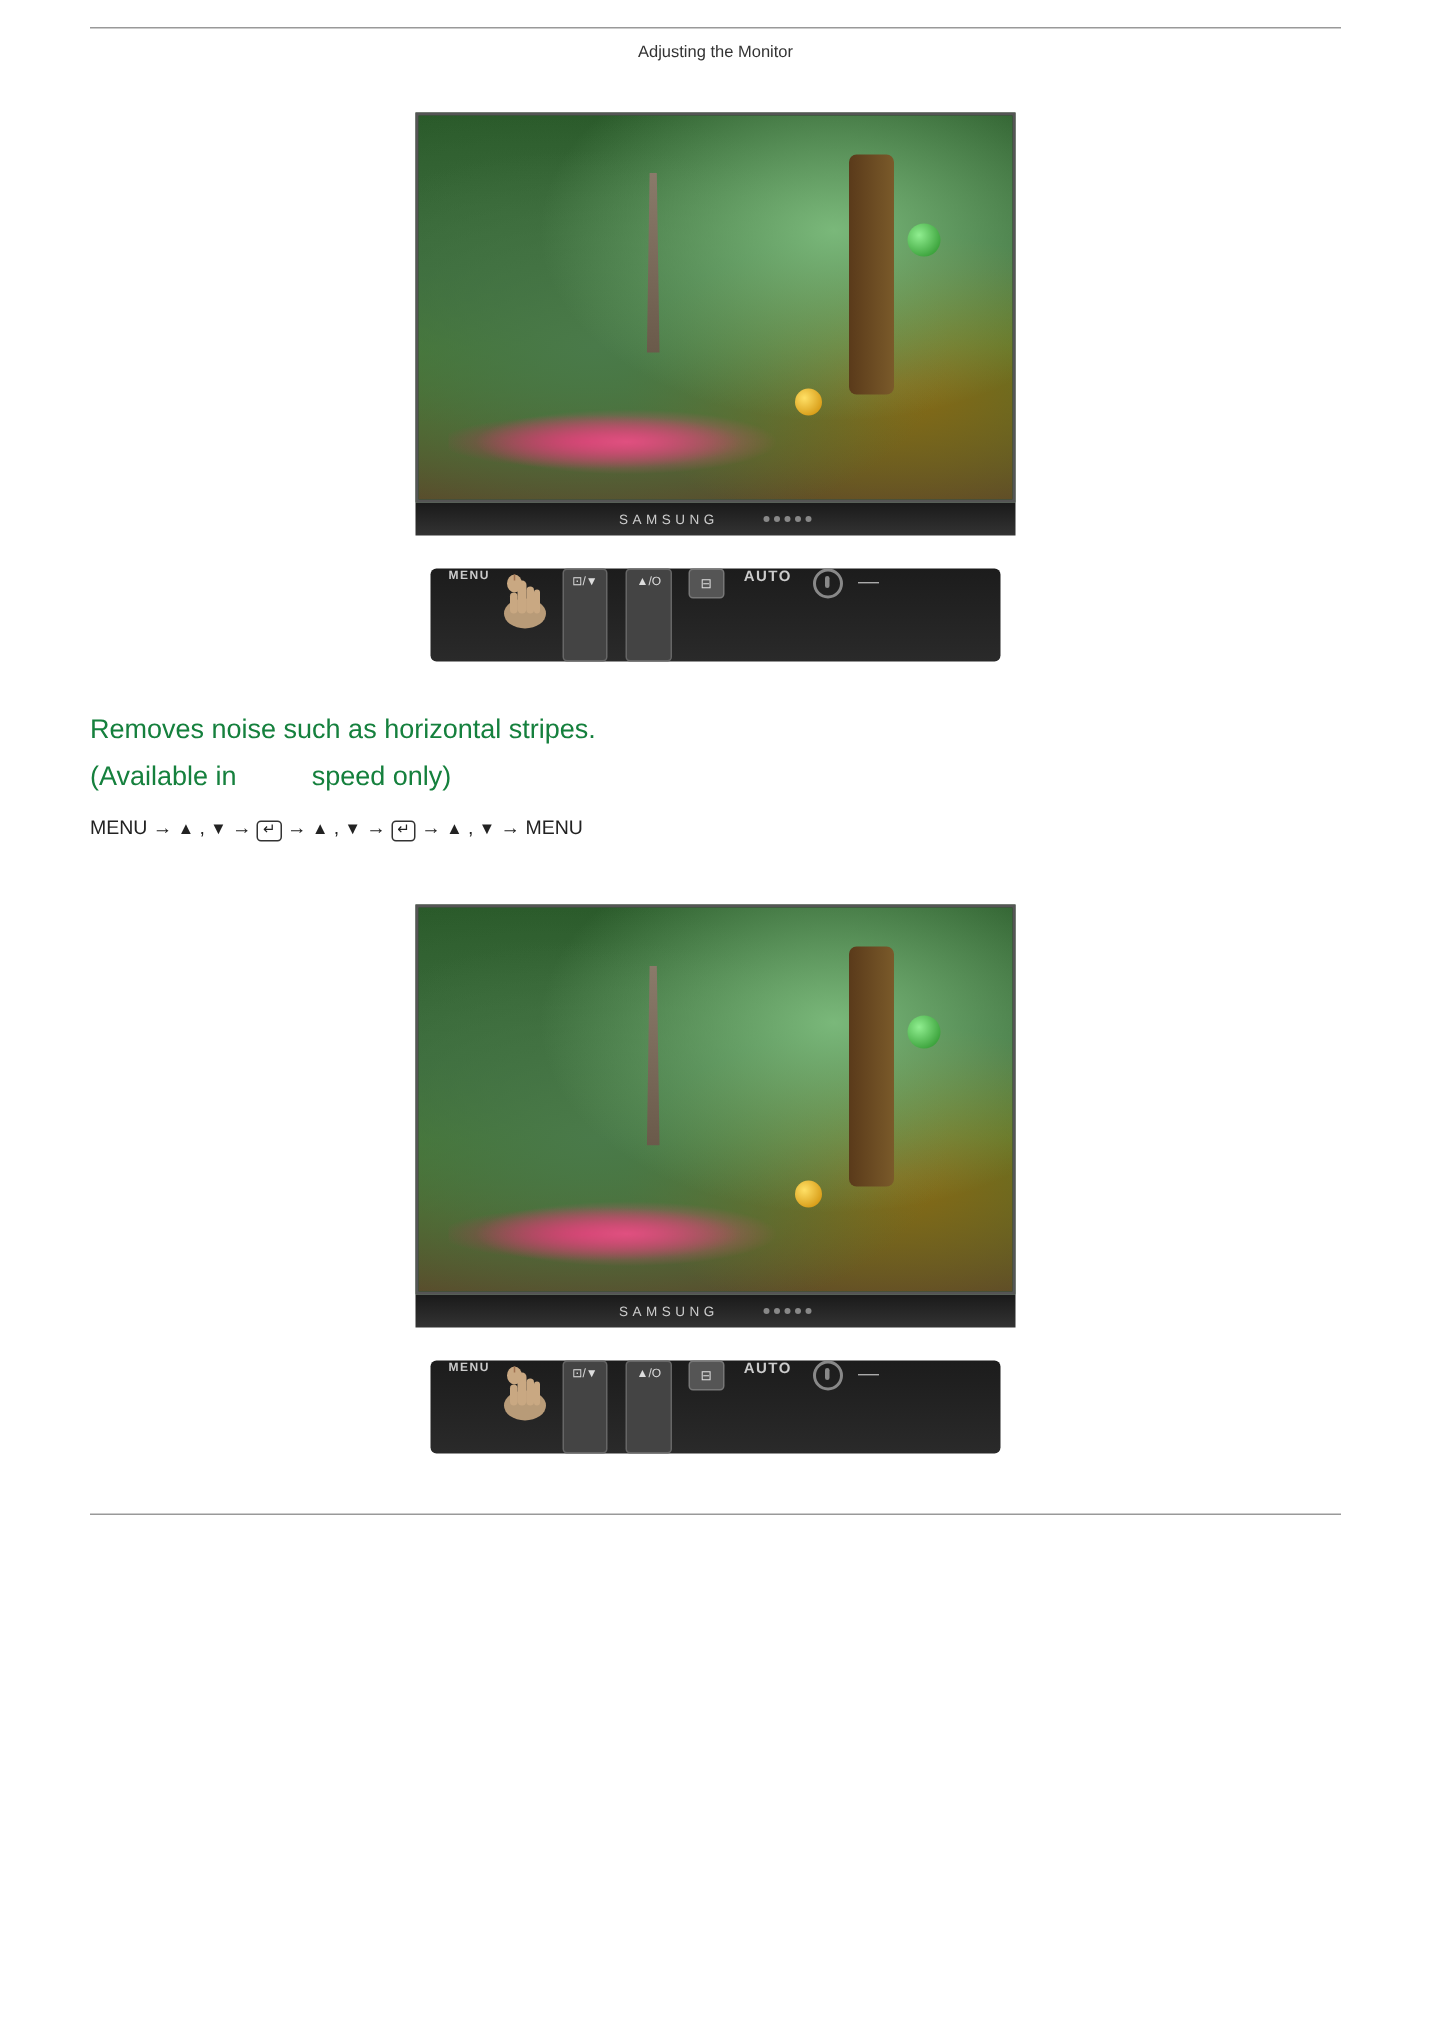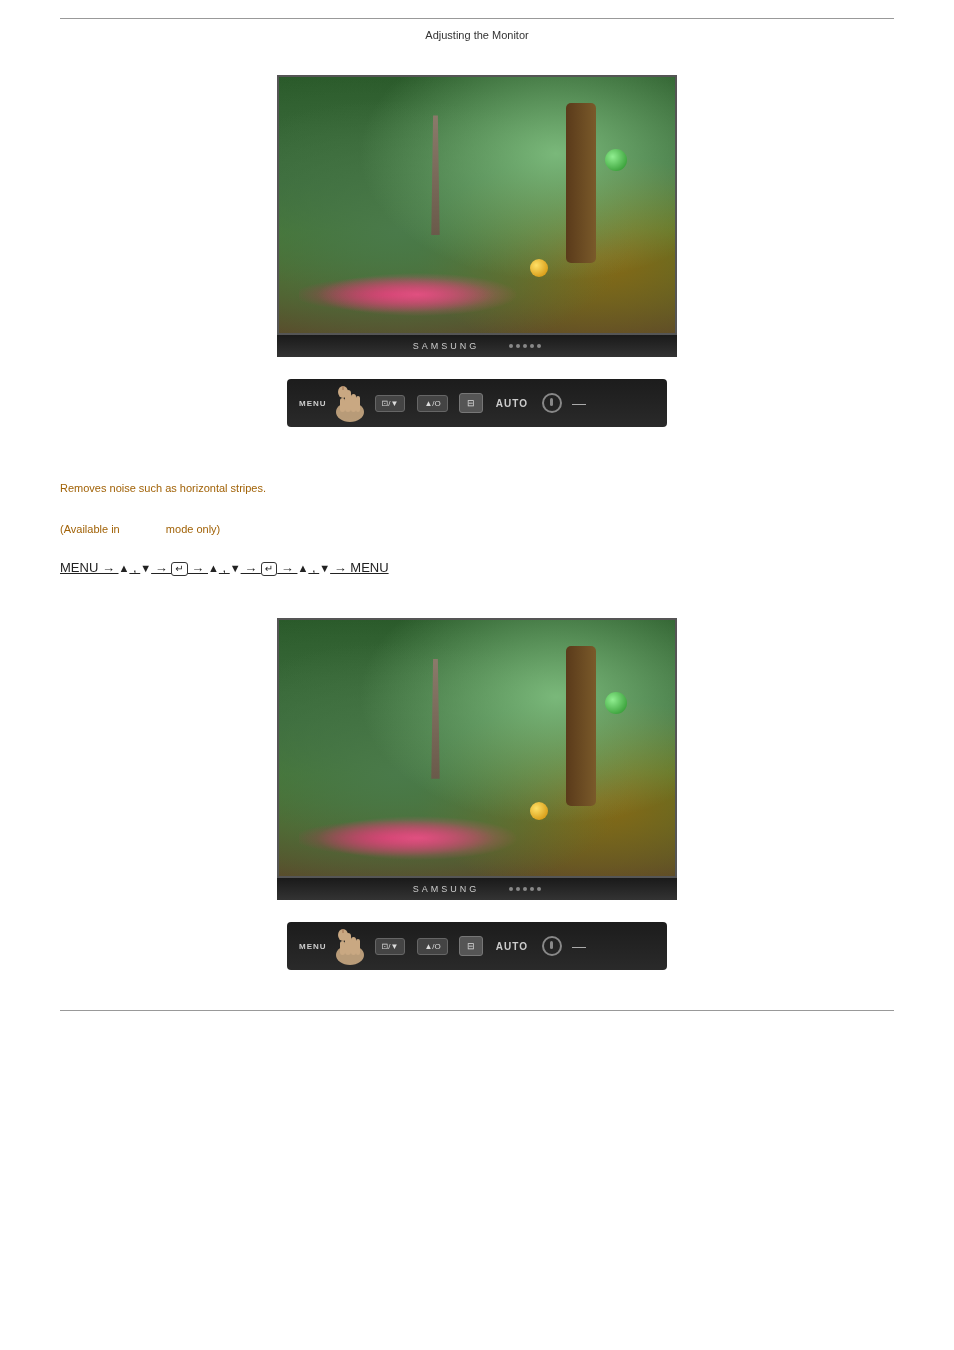--- a/index.html
+++ b/index.html
@@ -149,25 +149,24 @@
       display: inline-block;
       width: 4px;
       height: 4px;
       background: #888;
       border-radius: 50%;
     }
 
     
     .control-panel {
       width: 380px;
-      height: 48px;
+      height: 62px;
       background: linear-gradient(180deg, #1c1c1c 0%, #2a2a2a 100%);
       border-radius: 4px;
       display: flex;
-      align-items: center;
       padding: 0 12px;
       gap: 0;
       margin: 12px 0 20px 0;
       position: relative;
     }
 
     .ctrl-menu {
       color: #ccc;
       font-size: 8px;
       letter-spacing: 1px;
@@ -246,34 +245,33 @@
       margin: 0 4px;
     }
 
     
     .text-section {
       width: 100%;
       padding: 10px 0;
     }
 
     .text-section p {
-      margin: 22px 0;
+      margin: 0 0;
       line-height: 1.7;
-      font-size: 11px;
-      color: #a16207;
+      font-size: 18px;
+      color: #15803d;
     }
 
     .navigation-line {
       margin: 12px 0;
       font-size: 13px;
       display: flex;
       align-items: center;
       flex-wrap: wrap;
       gap: 2px;
-      text-decoration: underline;
     }
 
     .nav-symbol {
       display: inline-block;
       font-size: 11px;
     }
 
     .nav-enter {
       display: inline-block;
       border: 1px solid #333;
@@ -358,21 +356,21 @@
       <span class="ctrl-dash">—</span>
     </div>
 
     <div class="text-section">
       <p>Removes noise such as horizontal stripes.</p>
 
 
       <p>
         <span>(Available in</span>
         <span class="inline-blank-sm"></span>
-        <span>mode only)</span>
+        <span>speed only)</span>
       </p>
 
       <div class="navigation-line">
         <span>
           MENU →
           <span class="nav-symbol">▲</span> ,
           <span class="nav-symbol">▼</span> →
           <span class="nav-enter">↵</span> →
           <span class="nav-symbol">▲</span> ,
           <span class="nav-symbol">▼</span> →

